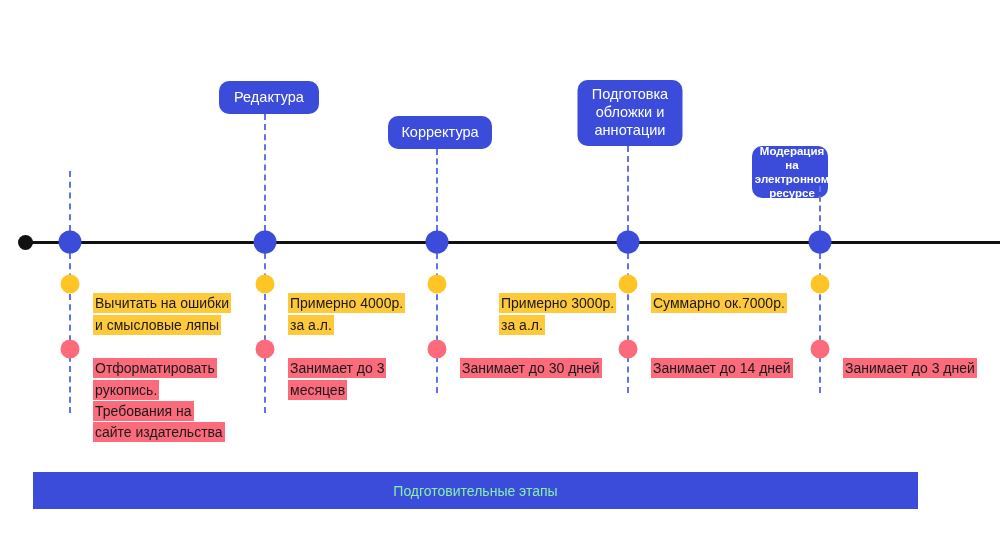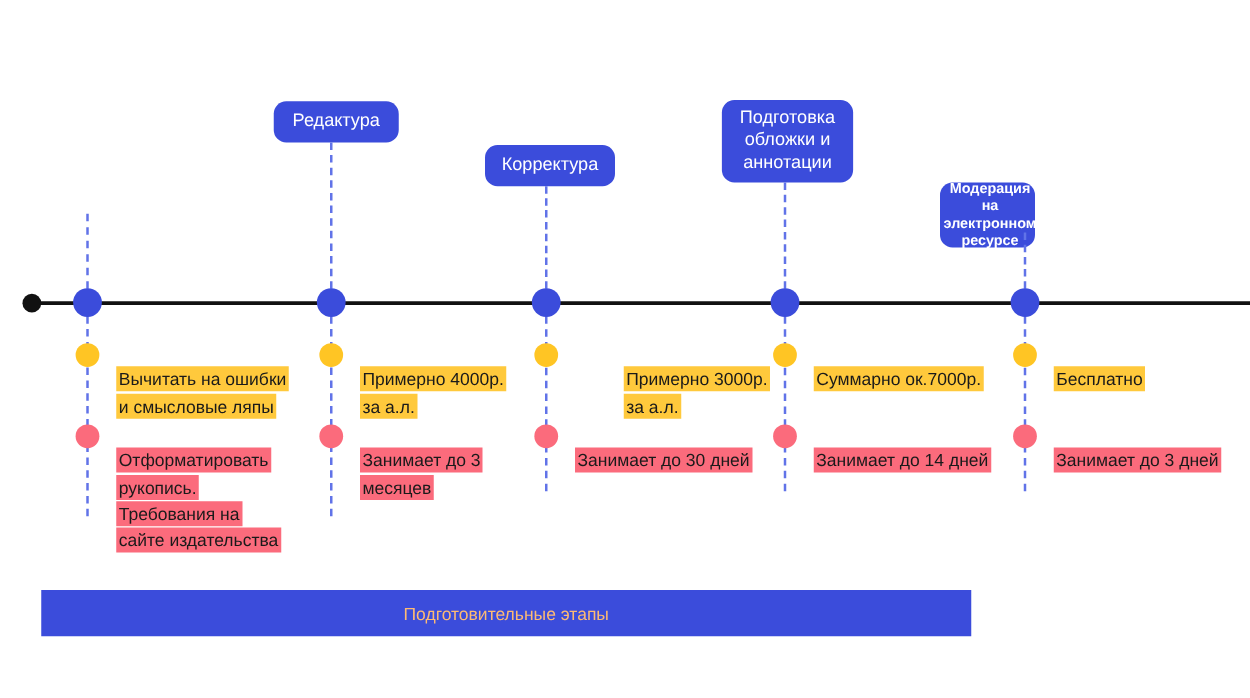--- a/index.html
+++ b/index.html
@@ -59,22 +59,22 @@
   .ann-text .hl{
     
     box-decoration-break:clone;-webkit-box-decoration-break:clone;
     padding:2px 2px 2px 2px;
   }
   .ann-text.yellow .hl{background:#FFC93C;}
   .ann-text.pink .hl{background:#FB6B7C;}
 
   
   .banner{
-    position:absolute;left:33px;top:472px;width:744px;height:37px;
-    background:#3B4CDB;color:#fdba74;
+    position:absolute;left:33px;top:472px;width:885px;height:37px;
+    background:#3B4CDB;color:#86efac;
     display:flex;align-items:center;justify-content:center;
     font-size:14px;
   }
 </style>
 </head>
 <body>
 
 <div id="stage">
 
 
@@ -136,23 +136,20 @@
     <span class="hl">Примерно 3000р.
 за а.л.</span>
   </div>
 
   <div class="ann-dot yellow" style="left:628px;top:284px;"></div>
   <div class="ann-text yellow" style="left:651px;top:272px;width:160px;">
     <span class="hl">Суммарно ок.7000р.</span>
   </div>
 
   <div class="ann-dot yellow" style="left:820px;top:284px;"></div>
-  <div class="ann-text yellow" style="left:843px;top:272px;width:150px;">
-    <span class="hl">Бесплатно</span>
-  </div>
 
   <div class="ann-dot pink" style="left:70px;top:349px;"></div>
   <div class="ann-text pink" style="left:93px;top:337px;width:150px;">
     <span class="hl">Отформатировать
 рукопись.
 Требования на
 сайте издательства</span>
   </div>
 
   <div class="ann-dot pink" style="left:265px;top:349px;"></div>

